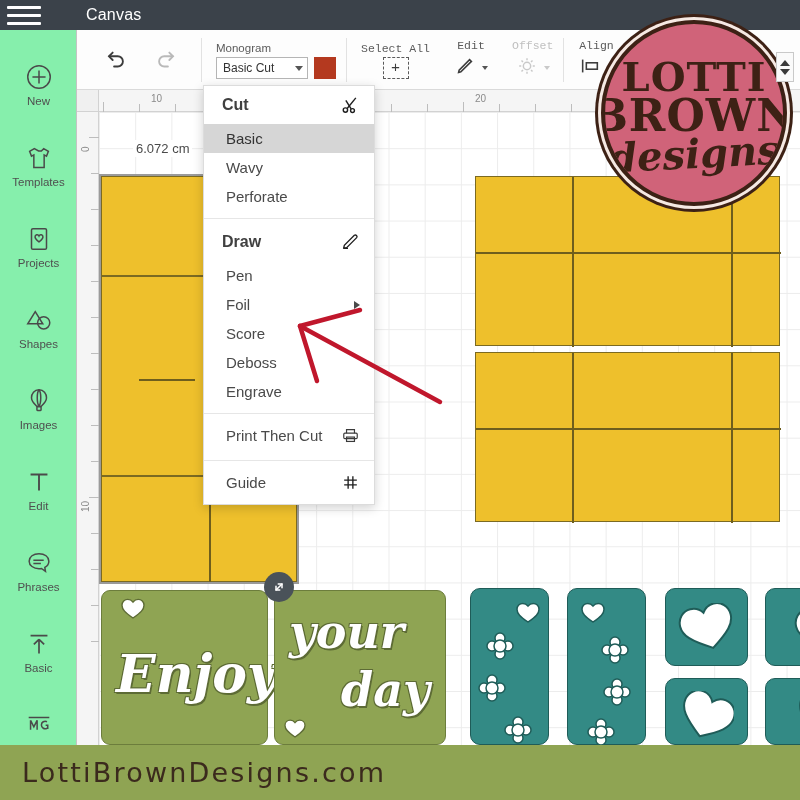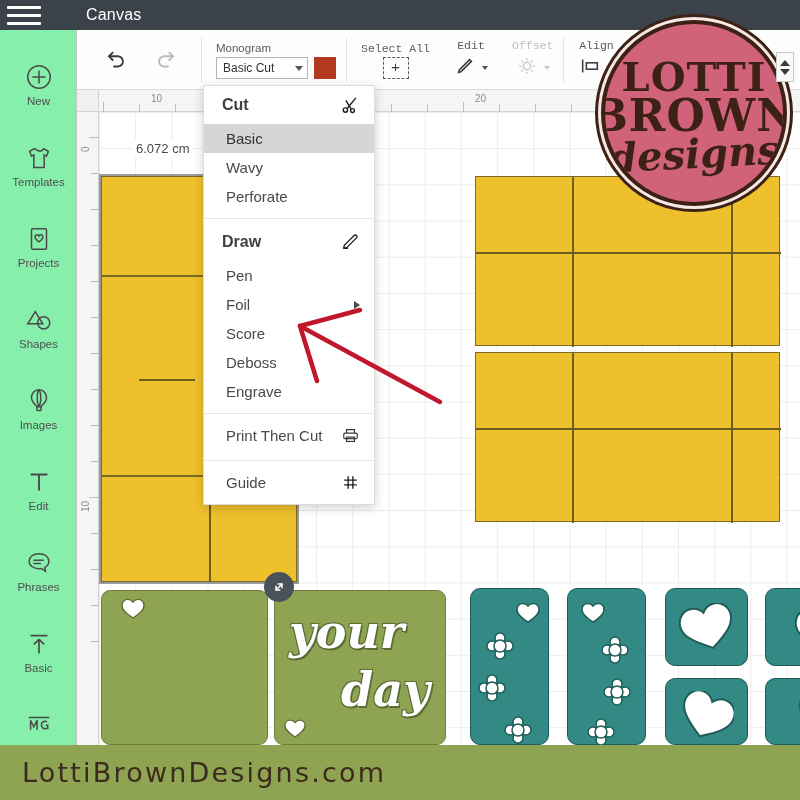--- a/index.html
+++ b/index.html
@@ -433,20 +433,21 @@
     <div class="shape ycard" style="left:398px; top:262px; width:305px; height:170px;">
       <div class="fold" style="left:96px; top:0; width:1.5px; height:170px;"></div>
       <div class="fold" style="left:255px; top:0; width:1.5px; height:170px;"></div>
       <div class="fold" style="left:0; top:75px; width:305px; height:1.5px;"></div>
     </div>
 
     <div class="shape gcard" style="left:24px; top:500px; width:167px; height:155px;">
       <svg style="position:absolute;left:18px;top:6px;" width="26" height="22" viewBox="0 0 26 22">
         <path d="M13 21C5 15.5 2 12.5 2 8.2 2 4.8 4.6 2.4 7.8 2.4c2 0 3.9 1 5.2 2.7 1.3-1.7 3.2-2.7 5.2-2.7 3.2 0 5.8 2.4 5.8 5.8 0 4.3-3 7.3-11 12.8z" fill="#ffffff" stroke="#5d6b35" stroke-width="1.4"></path>
       </svg>
+      <span class="script" style="left:14px; top:52px; font-size:52px;">Enjoy</span>
     </div>
 
     <div class="shape gcard" style="left:197px; top:500px; width:172px; height:155px;">
       <span class="script" style="left:14px; top:14px; font-size:46px;">your</span>
       <span class="script" style="left:66px; top:72px; font-size:46px;">day</span>
       <svg style="position:absolute;left:8px;bottom:6px;" width="24" height="20" viewBox="0 0 26 22">
         <path d="M13 21C5 15.5 2 12.5 2 8.2 2 4.8 4.6 2.4 7.8 2.4c2 0 3.9 1 5.2 2.7 1.3-1.7 3.2-2.7 5.2-2.7 3.2 0 5.8 2.4 5.8 5.8 0 4.3-3 7.3-11 12.8z" fill="#ffffff" stroke="#5d6b35" stroke-width="1.4"></path>
       </svg>
     </div>
 

